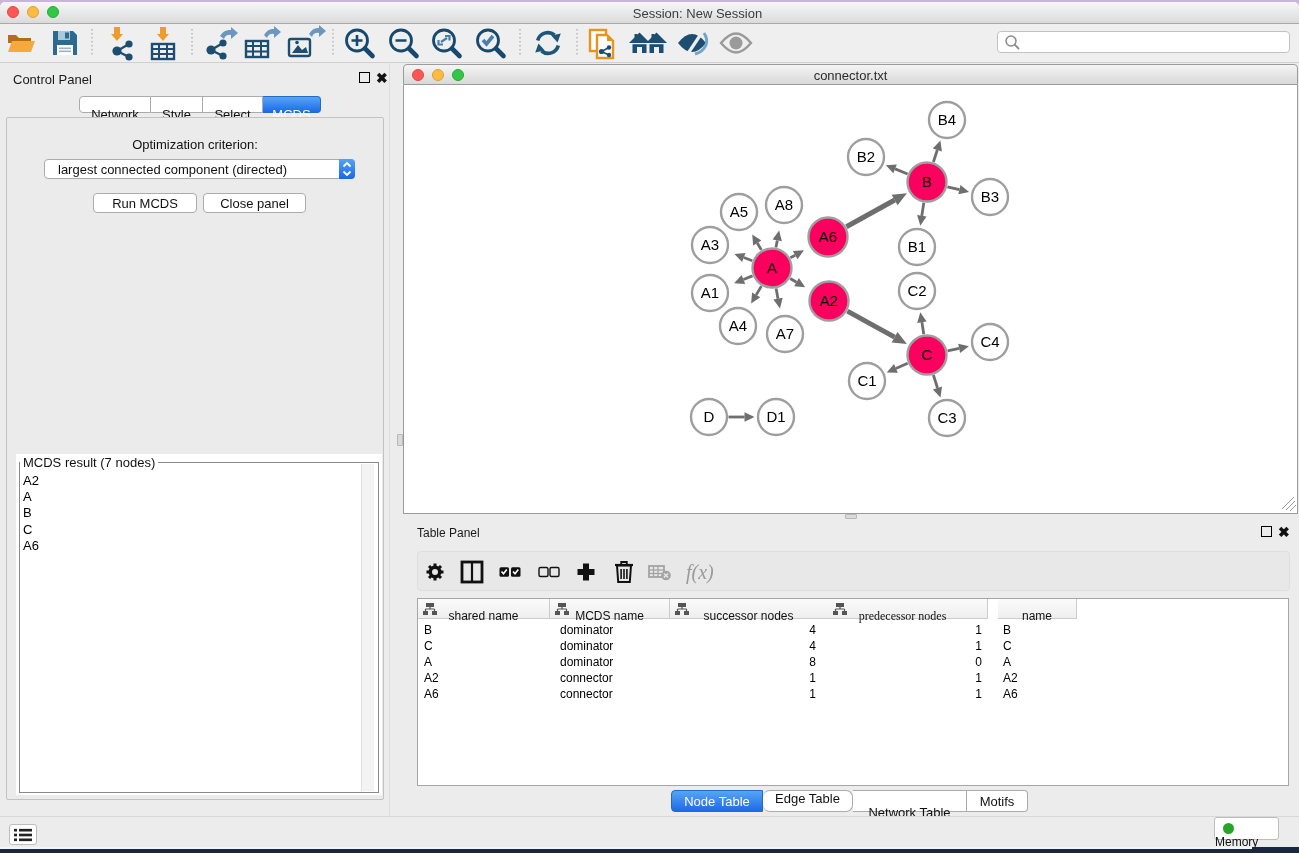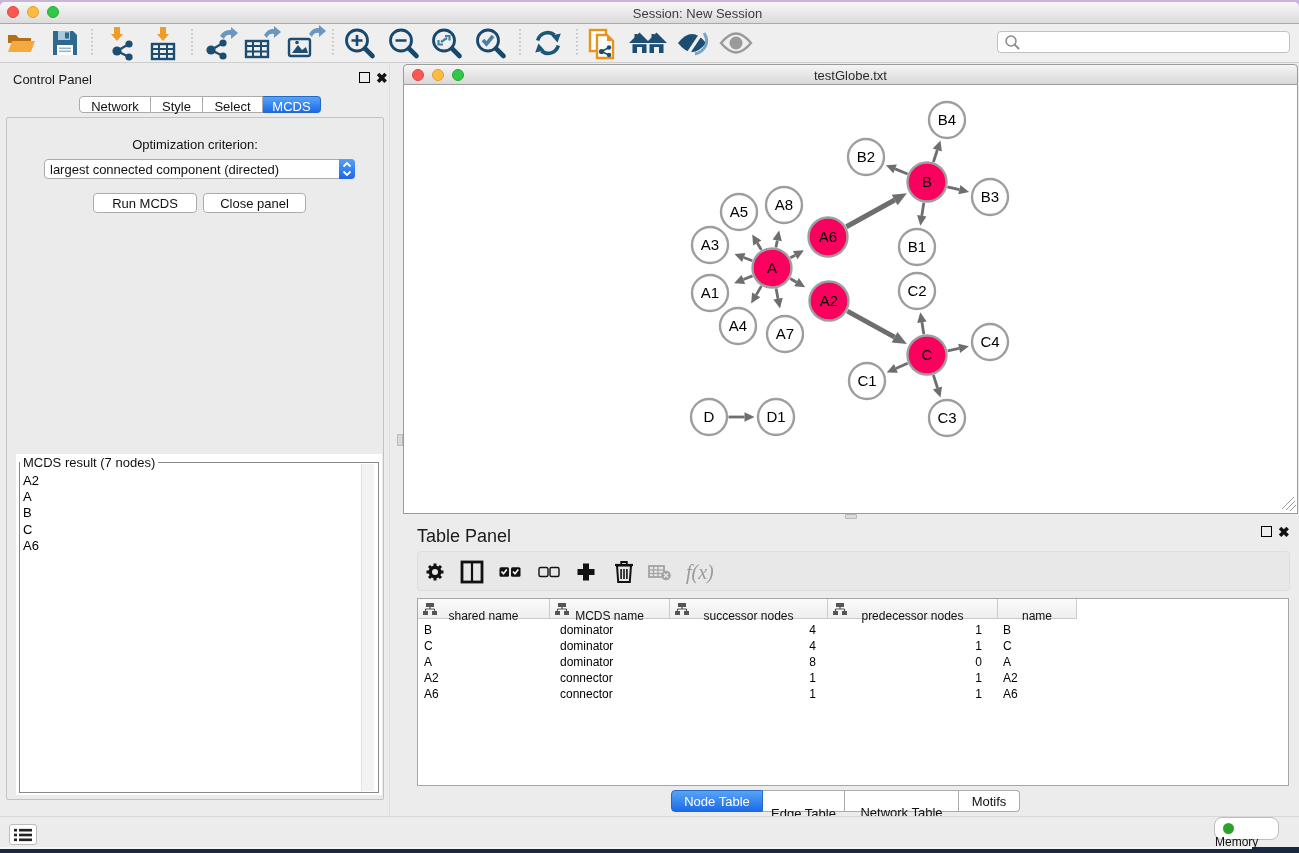--- a/index.html
+++ b/index.html
@@ -14,54 +14,54 @@
     background:linear-gradient(#F7F7F7,#DBDBDB); border-bottom:1px solid #A9A9A9; border-radius:5px 5px 0 0;}
   #titlebar .tl { position:absolute; top:4px; width:12px; height:12px; border-radius:50%; }
   #title-text { position:absolute; top:4px; left:0; width:100%; text-align:center; font-size:13px; color:#3c3c3c;margin-left:48px; }
   
   #toolbar { position:absolute; left:0; top:22px; width:1299px; height:39px; background:#EFEFEF; border-bottom:1px solid #CFCFCF; }
   #searchbox { position:absolute; left:997px; top:7px; width:293px; height:22px; background:#fff; border:1px solid #C2C2C2; border-radius:4px; }
   
   #cp-title { position:absolute; left:13px; top:70px; font-size:13px; color:#1a1a1a; }
   .panel-btns { position:absolute; font-size:12px; color:#111; }
   .tabrow { position:absolute; display:flex; height:20px; }
-  .tab { background:#fff; border:1px solid #ABABAB; border-left:none; font-size:13px; color:#111; text-align:center; padding-top:2px; height:17px; }
+  .tab { background:#fff; border:1px solid #ABABAB; border-left:none; font-size:13px; color:#111; text-align:center; padding-top:10px; height:17px; }
   .tab.first { border-left:1px solid #ABABAB; border-radius:4px 0 0 4px; }
   .tab.last { border-radius:0 4px 4px 0; }
   .tab.sel { background:linear-gradient(#57A5F5,#1C6AE8); color:#fff; border-color:#2468C8; }
   #cp-inner { position:absolute; left:6px; top:115px; width:378px; height:683px; background:#EBEBEB; border:1px solid #C2C2C2; border-radius:2px; }
   #opt-label { position:absolute; left:0; top:19px; width:100%; text-align:center; font-size:13px; color:#111; }
   #dropdown { position:absolute; left:37px; top:41px; width:311px; height:20px; background:#fff; border:1px solid #ABABAB; border-radius:4px; font-size:13px; color:#111; }
-  #dropdown .dtext { position:absolute; left:5px; top:2px; text-align:center; }
+  #dropdown .dtext { position:absolute; left:13px; top:2px; text-align:center; }
   #dd-spin { position:absolute; right:-1px; top:-1px; width:16px; height:20px; border-radius:0 4px 4px 0; background:linear-gradient(#53A2F5,#1A67E8); }
   .btn { position:absolute; height:20px; background:#fff; border:1px solid #ACACAC; border-radius:4px; font-size:13px; color:#111; text-align:center; padding-top:2px; }
   
   #mcds-white { position:absolute; left:9px; top:336px; width:366px; height:341px; background:#fff; }
   #mcds-border { position:absolute; left:3px; top:8px; right:3px; bottom:2px; border:1px solid #8a8a8a; }
   #mcds-legend { position:absolute; left:4px; top:1px; background:#fff; padding:0 3px; font-size:13px; color:#111; }
   #mcds-list { position:absolute; left:7px; top:19px; font-size:13px; line-height:16.2px; color:#000; }
   #mcds-scroll { position:absolute; right:8px; top:10px; width:13px; bottom:4px; background:#F3F3F3; border-left:1px solid #E2E2E2; }
   
   #gwin { position:absolute; left:403px; top:62px; width:895px; height:450px; }
   #gwin-title { position:absolute; left:0; top:0; width:100%; height:21px; background:linear-gradient(#F5F5F5,#D8D8D8); border:1px solid #9B9B9B; border-radius:4px 4px 0 0; }
   #gwin-title .tl { position:absolute; top:3.5px; width:12px; height:12px; border-radius:50%; }
   #gwin-text { position:absolute; top:3px; left:0; width:100%; text-align:center; font-size:13px; color:#2b2b2b; }
   #gwin-body { position:absolute; left:0; top:21px; width:895px; height:429px; background:#fff; border:1px solid #9B9B9B; border-top:none; }
   
-  #tp-title { position:absolute; left:417px; top:524px; font-size:18px; color:#1a1a1a; }
+  #tp-title { position:absolute; left:417px; top:524px; font-size:12px; color:#1a1a1a; }
   #ttable { position:absolute; left:417px; top:596px; width:872px; height:188px; background:#fff; border:1px solid #A6A6A6; }
   .thead { position:absolute; top:0; height:20px; background:linear-gradient(#FBFBFB,#EEEEEE); border-right:1px solid #CCCCCC; border-bottom:1px solid #CCCCCC; font-size:12px; color:#111; text-align:center; padding-top:10px; }
   .trow { position:absolute; font-size:12px; color:#000; height:16px; }
   .cell { position:absolute; top:0; }
   
   #btabs { position:absolute; left:671px; top:788px; display:flex; }
   
   #statusbar { position:absolute; left:0; top:814px; width:1299px; height:31px; background:#ECECEC; border-top:1px solid #D8D8D8; }
   #listbtn { position:absolute; left:9px; top:7px; width:28px; height:21px; background:#fff; border:1px solid #BDBDBD; border-radius:3px; }
-  #membtn { position:absolute; left:1214px; top:0; width:65px; height:23px; background:#fff; border:1px solid #BDBDBD; border-radius:8px; font-size:12px; color:#111; }
+  #membtn { position:absolute; left:1214px; top:0; width:65px; height:23px; background:#fff; border:1px solid #BDBDBD; border-radius:3px; font-size:12px; color:#111; }
 </style>
 </head>
 <body>
 <div id="app">
   <div id="titlebar">
     <div class="tl" style="left:7px;background:#FC5753;border:0.5px solid #DF4744;"></div>
     <div class="tl" style="left:27px;background:#FDBC40;border:0.5px solid #DE9F34;"></div>
     <div class="tl" style="left:47px;background:#33C748;border:0.5px solid #27AA35;"></div>
     <div id="title-text">Session: New Session</div>
   </div>
@@ -250,21 +250,21 @@
       <div id="mcds-scroll"></div>
       <div id="mcds-list">A2<br>A<br>B<br>C<br>A6</div>
     </div>
   </div>
 
   <div id="gwin">
     <div id="gwin-title">
       <div class="tl" style="left:8px;background:#FC5753;border:0.5px solid #DF4744;"></div>
       <div class="tl" style="left:28px;background:#FDBC40;border:0.5px solid #DE9F34;"></div>
       <div class="tl" style="left:48px;background:#33C748;border:0.5px solid #27AA35;"></div>
-      <div id="gwin-text">testGlobe.txt</div>
+      <div id="gwin-text">connector.txt</div>
     </div>
     <div id="gwin-body">
       <svg id="graphsvg" width="893" height="428" viewBox="0 0 893 428" style="position:absolute;left:0;top:0;">
 <line x1="357.3" y1="164.9" x2="353.3" y2="158.0" stroke="#6E6E6E" stroke-width="2.8"></line>
 <polygon points="348.2,149.4 357.4,155.6 349.2,160.4" fill="#6E6E6E"></polygon>
 <line x1="371.9" y1="162.4" x2="373.3" y2="155.4" stroke="#6E6E6E" stroke-width="2.8"></line>
 <polygon points="375.1,145.5 377.9,156.3 368.6,154.5" fill="#6E6E6E"></polygon>
 <line x1="348.3" y1="175.7" x2="339.8" y2="172.5" stroke="#6E6E6E" stroke-width="2.8"></line>
 <polygon points="330.4,169.0 341.4,168.1 338.1,177.0" fill="#6E6E6E"></polygon>
 <line x1="348.5" y1="190.9" x2="339.4" y2="194.5" stroke="#6E6E6E" stroke-width="2.8"></line>
@@ -413,21 +413,21 @@
       <circle cx="6" cy="3.5" r="4.8" fill="#A4A4A4"></circle>
       <path d="M3.9,1.4 L8.1,5.6 M8.1,1.4 L3.9,5.6" stroke="#E8E8E8" stroke-width="1.4"></path>
     </g>
 
     <text x="276" y="23" font-family="Liberation Serif, serif" font-style="italic" font-size="20" fill="#9a9a9a">f(x)</text>
   </svg>
   <div id="ttable">
     <div class="thead" style="left:0;width:132px;border-left:none;">shared name</div>
     <div class="thead" style="left:132px;width:120px;">MCDS name</div>
     <div class="thead" style="left:252px;width:158px;">successor nodes</div>
-    <div class="thead" style="left:410px;width:170px;">predecessor nodes</div>
+    <div class="thead" style="left:400px;width:170px;font-family:Liberation Serif, serif;">predecessor nodes</div>
     <div class="thead" style="left:580px;width:79px;">name</div>
     <svg width="660" height="20" viewBox="0 0 660 20" style="position:absolute;left:0;top:0;">
       <g fill="#555">
         <g transform="translate(12,10)">
             <rect x="-4" y="-6" width="8" height="4"></rect>
             <rect x="-7" y="2" width="5" height="4"></rect>
             <rect x="2" y="2" width="5" height="4"></rect>
             <path d="M0,-2 L0,0 M-4.5,0 L4.5,0 M-4.5,0 L-4.5,2 M4.5,0 L4.5,2" stroke="#555" fill="none" stroke-width="1.2"></path>
           </g>
         <g transform="translate(144,10)">
@@ -483,21 +483,21 @@
         <span class="cell" style="left:142px;">connector</span>
       <span class="cell" style="left:300px;width:98px;text-align:right;">1</span>
       <span class="cell" style="left:470px;width:94px;text-align:right;">1</span>
       <span class="cell" style="left:585px;">A6</span>
     </div>
 
   </div>
 
   <div id="btabs">
     <div class="tab first sel" style="width:92px;padding-top:3px;height:22px;">Node Table</div>
-    <div class="tab" style="width:82px;padding-top:15px;height:22px;">Edge Table</div>
+    <div class="tab" style="width:90px;padding-top:0;height:22px;border-radius:7px;">Edge Table</div>
     <div class="tab" style="width:114px;padding-top:14px;height:22px;">Network Table</div>
     <div class="tab last" style="width:61px;padding-top:3px;height:22px;">Motifs</div>
   </div>
 
   <div class="abs" style="left:389px;top:60px;width:1px;height:754px;background:#DEDEDE;"></div>
   <div class="abs" style="left:397px;top:432px;width:6px;height:12px;background:#DADADA;border:1px solid #B8B8B8;border-radius:1px;"></div>
   <div class="abs" style="left:845px;top:512px;width:12px;height:5px;background:#DADADA;border:1px solid #B8B8B8;border-radius:1px;"></div>
   <div id="statusbar">
     <div id="listbtn">
       <svg width="18" height="14" viewBox="0 0 18 16" style="position:absolute;left:4px;top:2.5px;" preserveAspectRatio="none">

